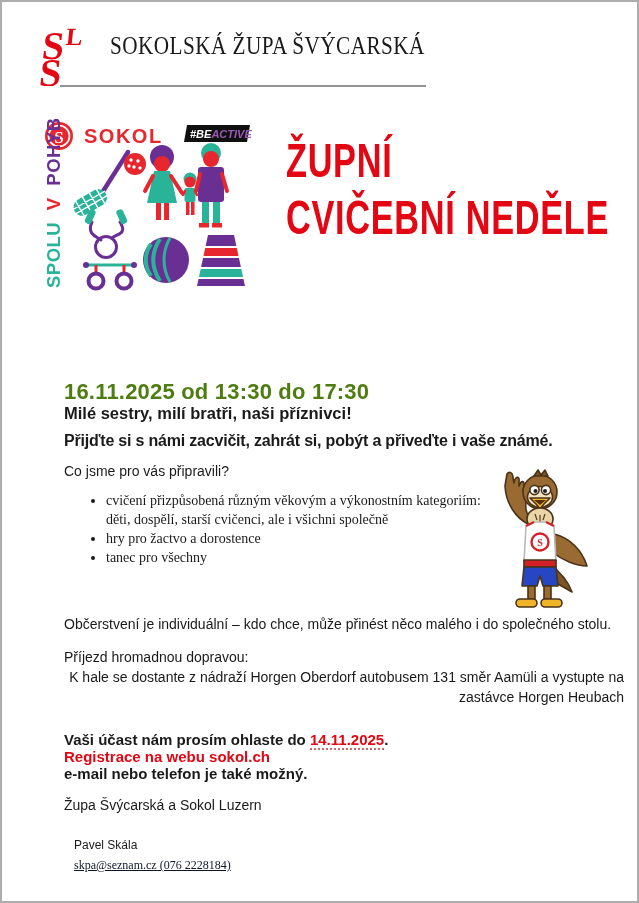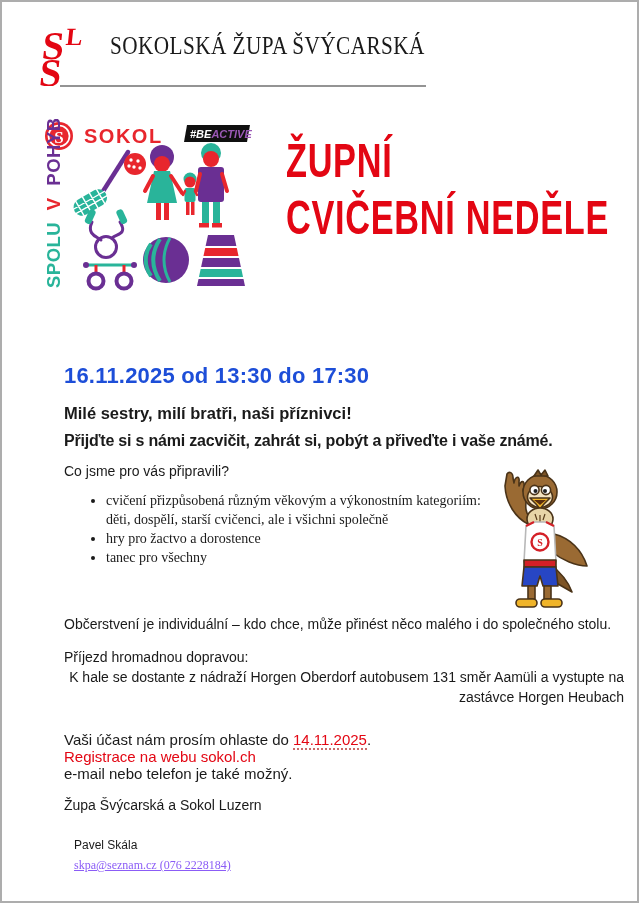--- a/index.html
+++ b/index.html
@@ -27,45 +27,45 @@
     position:absolute;left:284px;top:130px;color:#e30613;font-weight:700;
     font-size:49px;line-height:57px;white-space:nowrap;
     transform:scaleX(0.70);transform-origin:left top;letter-spacing:1px;
   }
   
   .venue{
     position:absolute;left:62px;top:299px;color:#ed1c24;font-weight:700;
     font-size:22px;line-height:31px;white-space:nowrap;letter-spacing:0.2px;
   }
   .datetime{
-    position:absolute;left:62px;top:361px;color:#1d4ed8;font-weight:700;
+    position:absolute;left:62px;top:377px;color:#4d7c0f;font-weight:700;
     font-size:22px;white-space:nowrap;letter-spacing:0.2px;
   }
   
   .greeting{position:absolute;left:62px;top:402px;font-size:16.5px;font-weight:700;white-space:nowrap;}
   .invitation{position:absolute;left:62px;top:430px;font-size:16px;font-weight:700;white-space:nowrap;letter-spacing:-0.2px;}
   .question{position:absolute;left:62px;top:461px;font-size:14px;}
   .bullets{
     position:absolute;left:62px;top:489px;width:436px;margin:0;box-sizing:border-box;
     padding-left:42px;font-size:14px;line-height:19px;font-family:Liberation Serif, serif;
   }
   .bullets li{white-space:pre-line;margin:0;padding:0;}
   .falcon{position:absolute;left:486px;top:462px;width:102px;height:148px;}
   .refreshments{position:absolute;left:62px;top:614px;font-size:14px;white-space:nowrap;}
   .transport-h{position:absolute;left:62px;top:647px;font-size:14px;}
   .transport-b{position:absolute;left:62px;top:666px;font-size:14px;line-height:19.5px;white-space:pre-line;width:560px;text-align:right;}
   
-  .rsvp{position:absolute;left:62px;top:729px;font-size:15px;font-weight:400;line-height:17px;}
+  .rsvp{position:absolute;left:62px;top:729px;font-size:15px;font-weight:700;line-height:17px;}
   .rsvp-date{color:#e30613;border-bottom:2px dotted #c96a6a;}
   .rsvp-reg{color:#e30613;}
   .organizers{position:absolute;left:62px;top:795px;font-size:14px;}
   
   .contact-name{position:absolute;left:72px;top:836px;font-size:12px;}
   .contact-link{
-    position:absolute;left:72px;top:856px;font-size:12px;color:#8b5cf6;
+    position:absolute;left:72px;top:856px;font-size:12px;color:#0f172a;
     font-family:"Liberation Serif",serif;text-decoration:underline;cursor:pointer;
   }
 </style>
 </head>
 <body>
 
 <div class="page">
 
   <svg class="logo" viewBox="0 0 44 58" aria-hidden="true">
     <g fill="#e30613" font-family="Liberation Serif, serif" font-weight="bold" transform="skewX(-6)">

